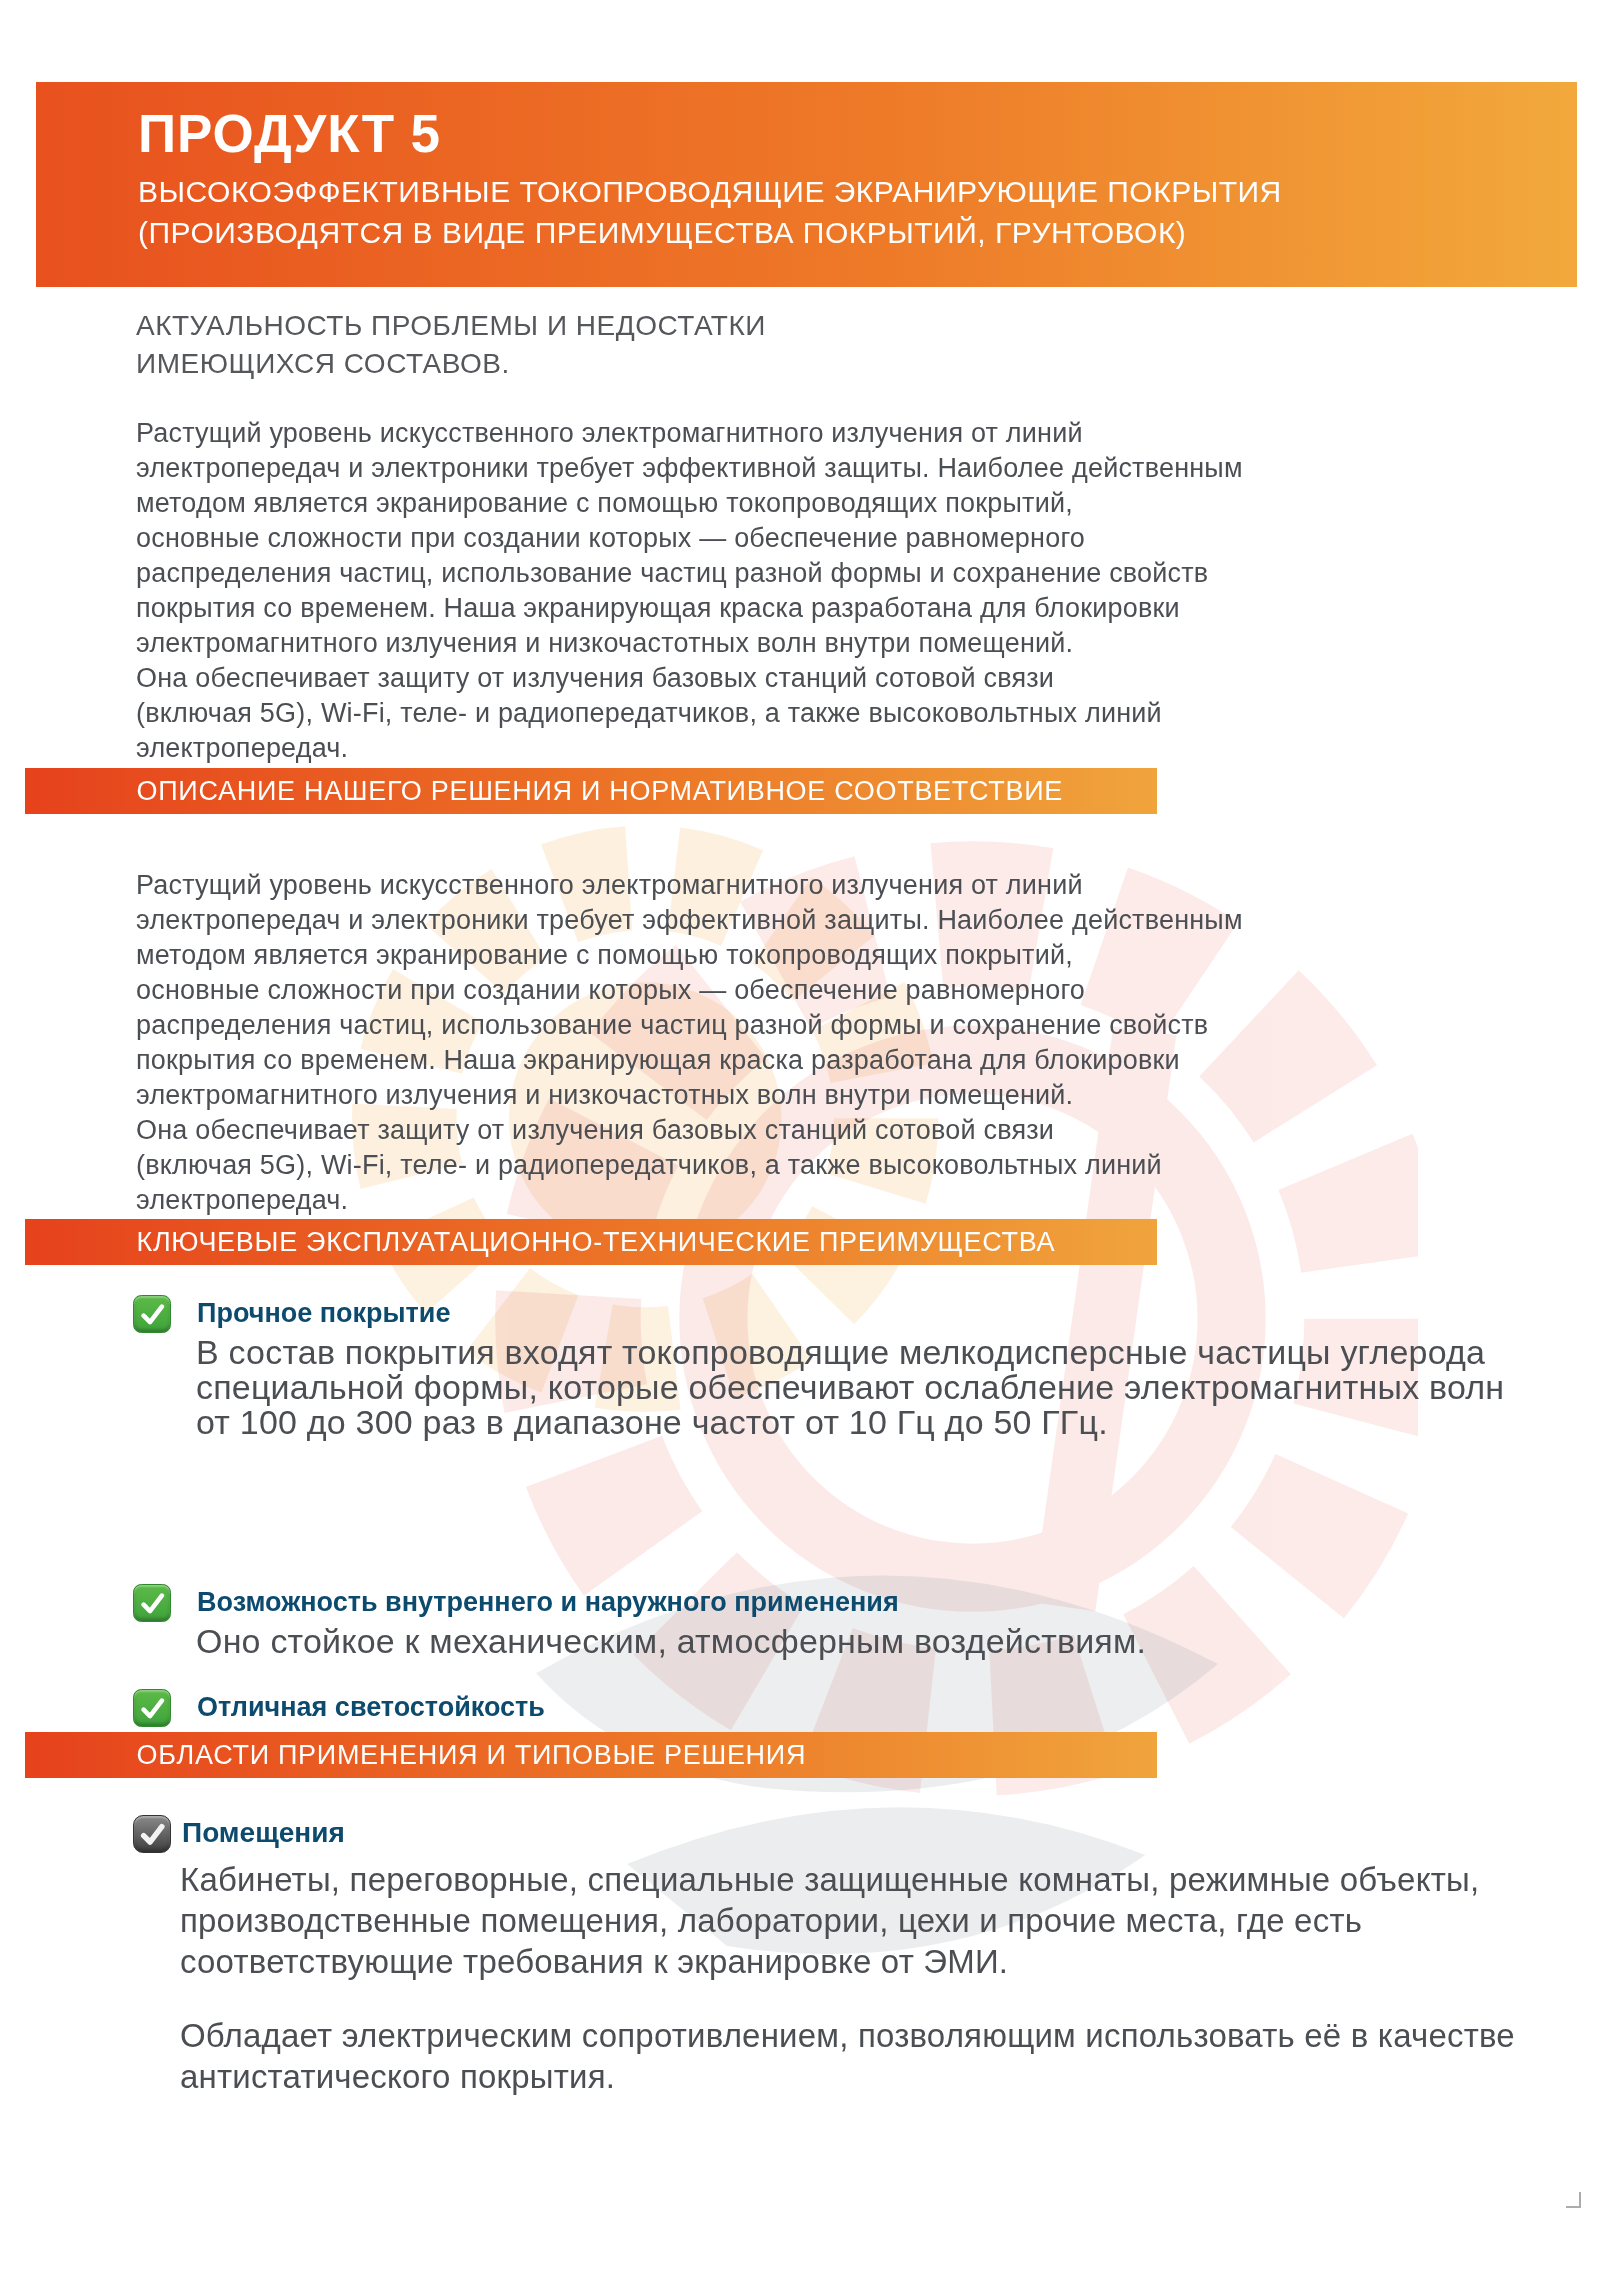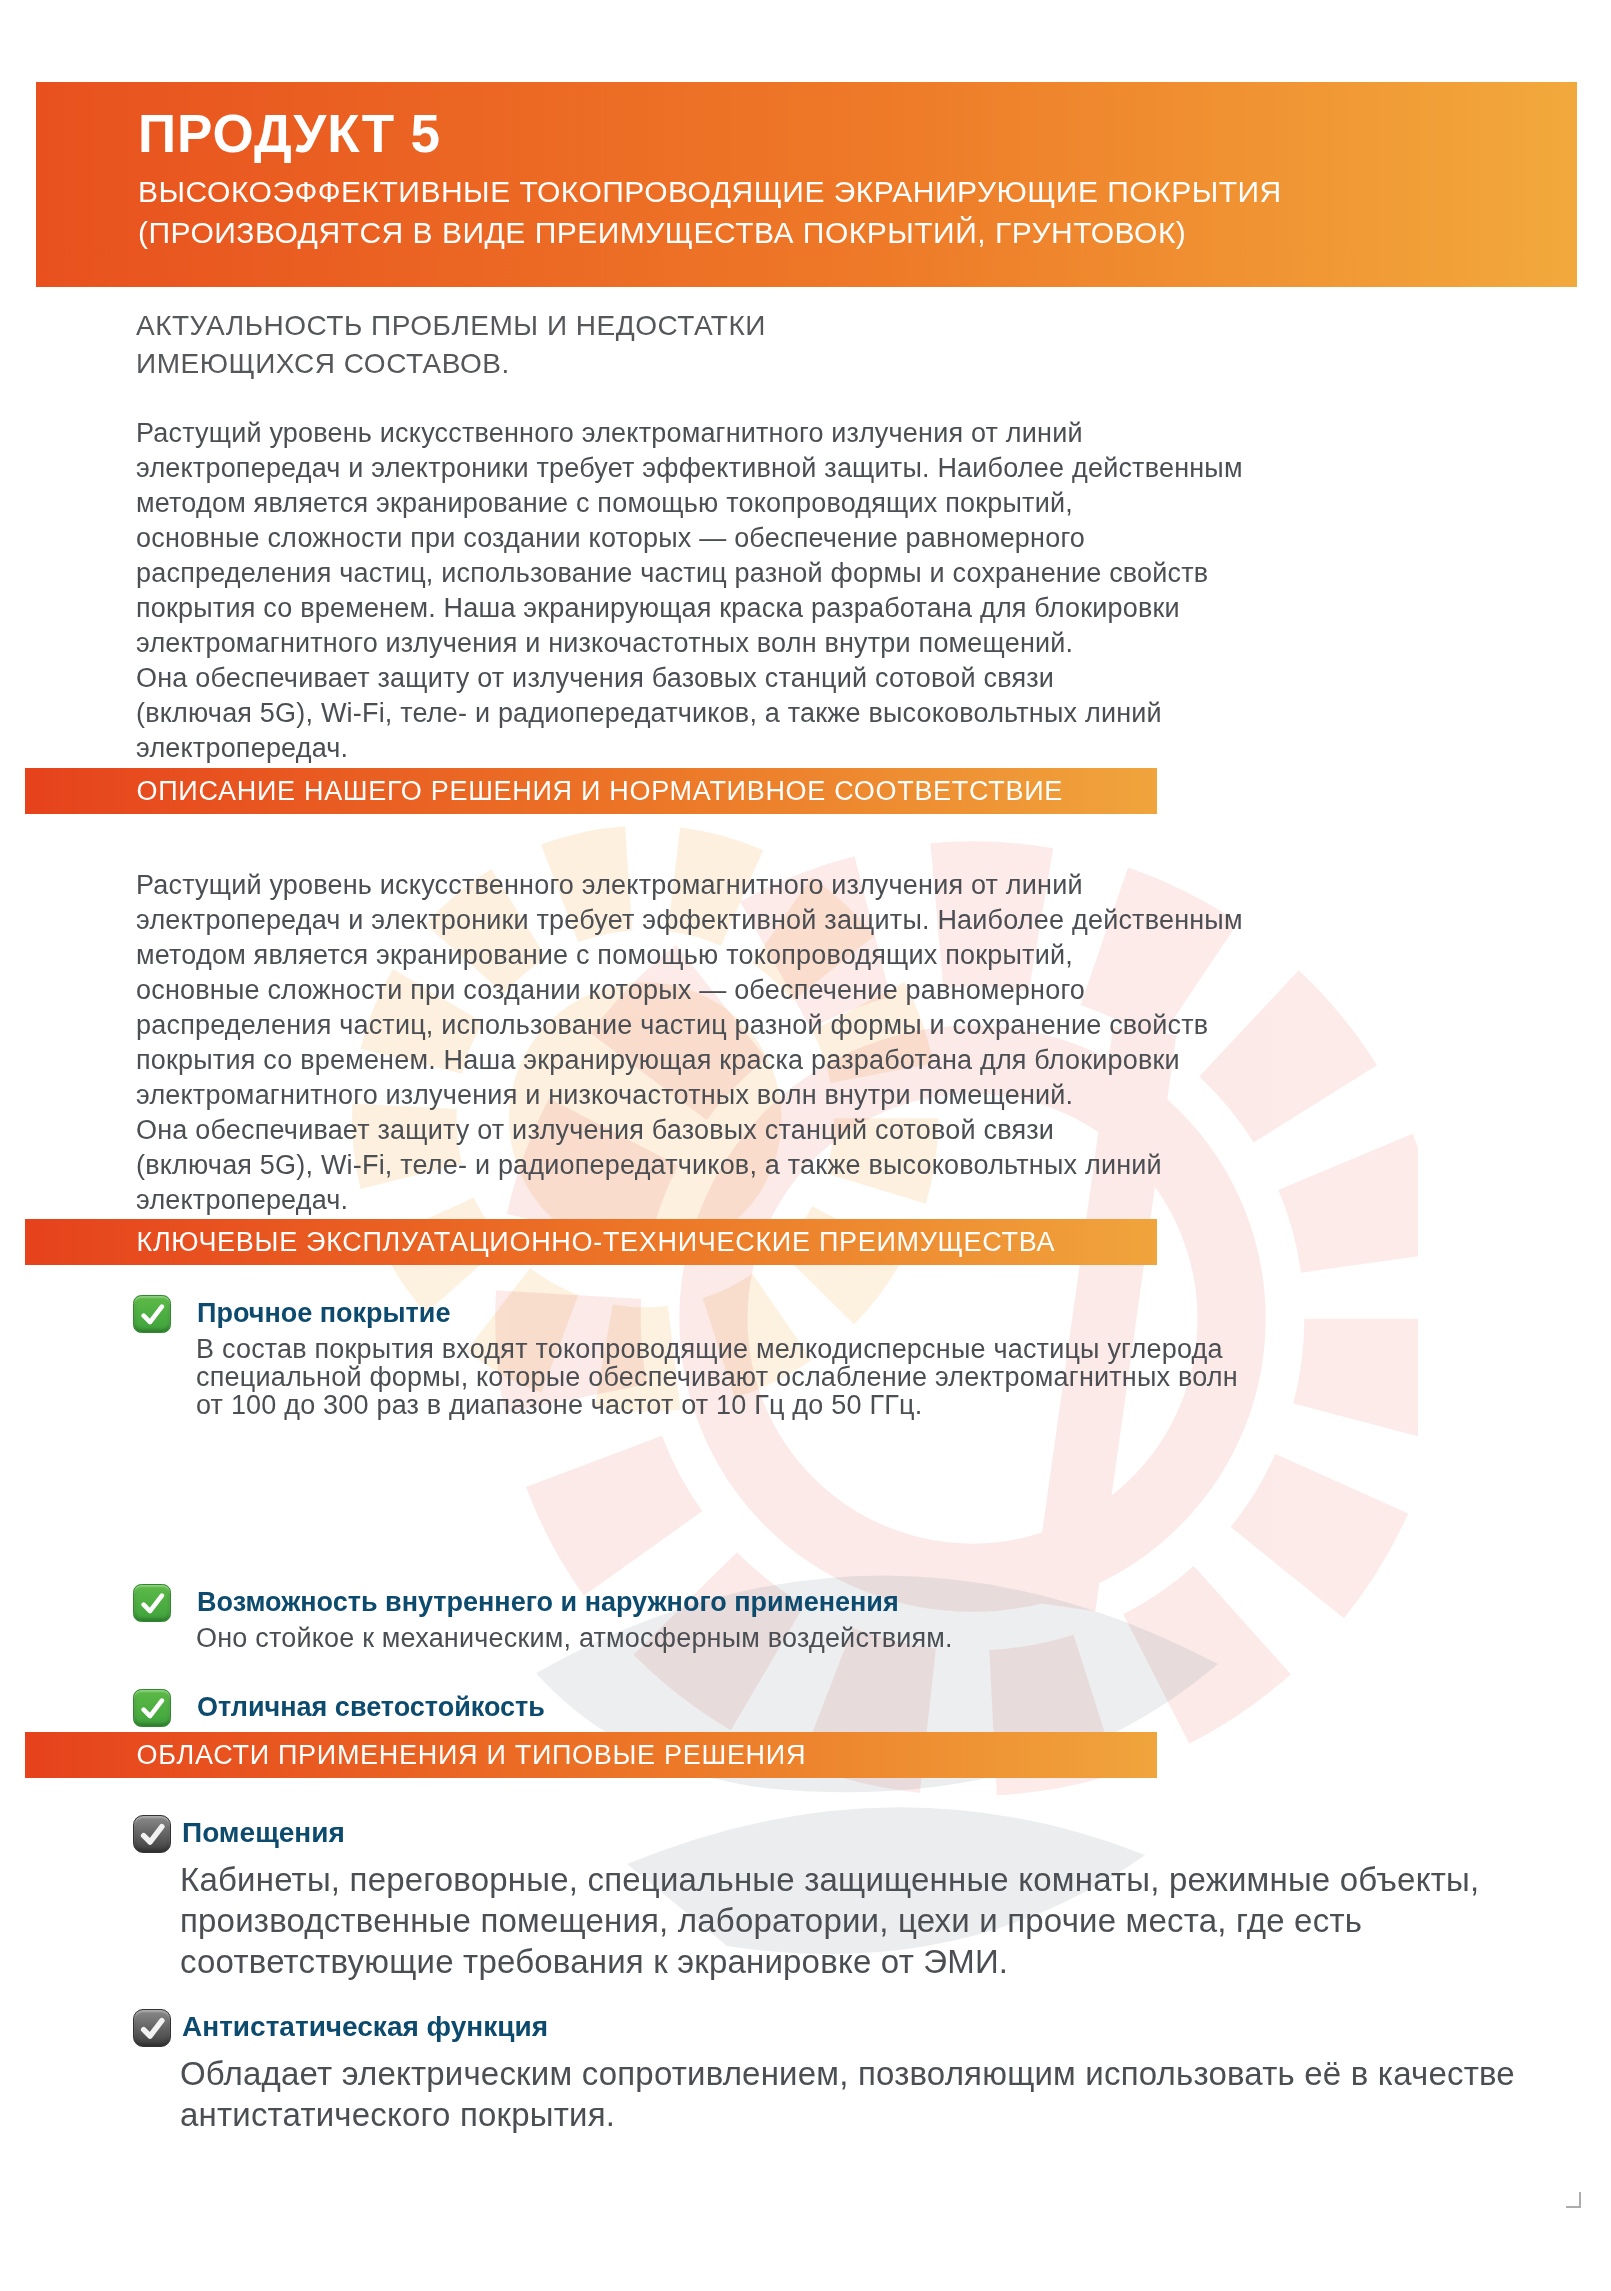--- a/index.html
+++ b/index.html
@@ -54,21 +54,21 @@
   .check-item .row{display:flex;align-items:flex-start;}
   .check-box{flex:0 0 auto;width:36px;height:36px;border-radius:8.2px;position:relative;
     box-shadow:inset 0 1.8px 1.8px rgba(255,255,255,.35), inset 0 -2.7px 3.6px rgba(0,0,0,.25);}
   .check-box.green{background:linear-gradient(180deg,#5CBA47 0%,#3FA33C 100%);border:0.9px solid #2F8A2E;}
   .check-box.gray{background:linear-gradient(180deg,#8A8A8A 0%,#3E3E3E 100%);border:0.9px solid #333;border-radius:10px;}
   .check-box svg{position:absolute;left:5.5px;top:5.5px;}
   .item-title{font-size:27px;font-weight:700;color:#0c4a6e;line-height:36px;}
   .adv .item-title{margin-left:26px;}
   .app .item-title{margin-left:11px;font-size:28px;}
   .item-body{
-    font-size:27px;color:#4B4E53;line-height:28px;letter-spacing:0.2px;white-space:pre-line;
+    font-size:34px;color:#4B4E53;line-height:35px;letter-spacing:0.2px;white-space:pre-line;
   }
   .adv .item-body{margin:1.8px 0 0 63px;}
   .app .item-body{margin:5.5px 0 0 47px;font-size:33px;line-height:41px;}
   #adv-item-0{top:1295px;}
   #adv-item-1{top:1447px;}
   #adv-item-2{top:1584px;}
   #adv-item-3{top:1689px;}
   #app-item-0{top:1815px;}
   #app-item-1{top:2009px;}
   
@@ -185,26 +185,18 @@
         </svg>
     </span>
     <span class="item-title">Помещения</span>
   </div>
   <div class="item-body">Кабинеты, переговорные, специальные защищенные комнаты, режимные объекты,
 производственные помещения, лаборатории, цехи и прочие места, где есть
 соответствующие требования к экранировке от ЭМИ.</div>
 </div>
 
 <div id="app-item-1" class="abs check-item app">
-  <div class="row">
-    <span class="check-box gray">
-      <svg width="25.5" height="25.5" viewBox="0 0 28 28">
-          <path d="M4 15 L11 22 L24 5" fill="none" stroke="#f2f2f2" stroke-width="6" stroke-linecap="round" stroke-linejoin="round"></path>
-        </svg>
-    </span>
-    <span class="item-title">Антистатическая функция</span>
-  </div>
   <div class="item-body">Обладает электрическим сопротивлением, позволяющим использовать её в качестве
 антистатического покрытия.</div>
 </div>
 
 <div class="abs corner-mark"></div>
 
 
 </body></html>

